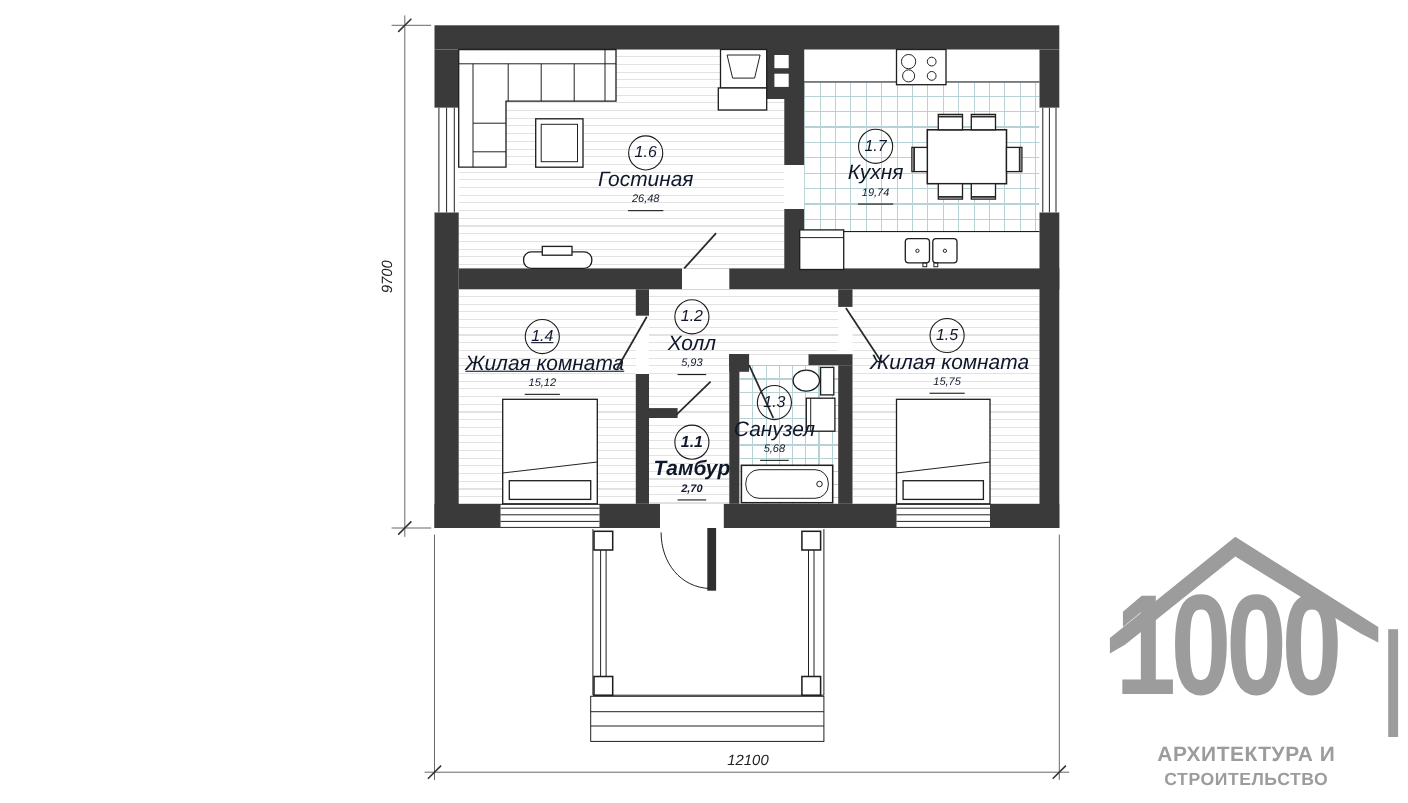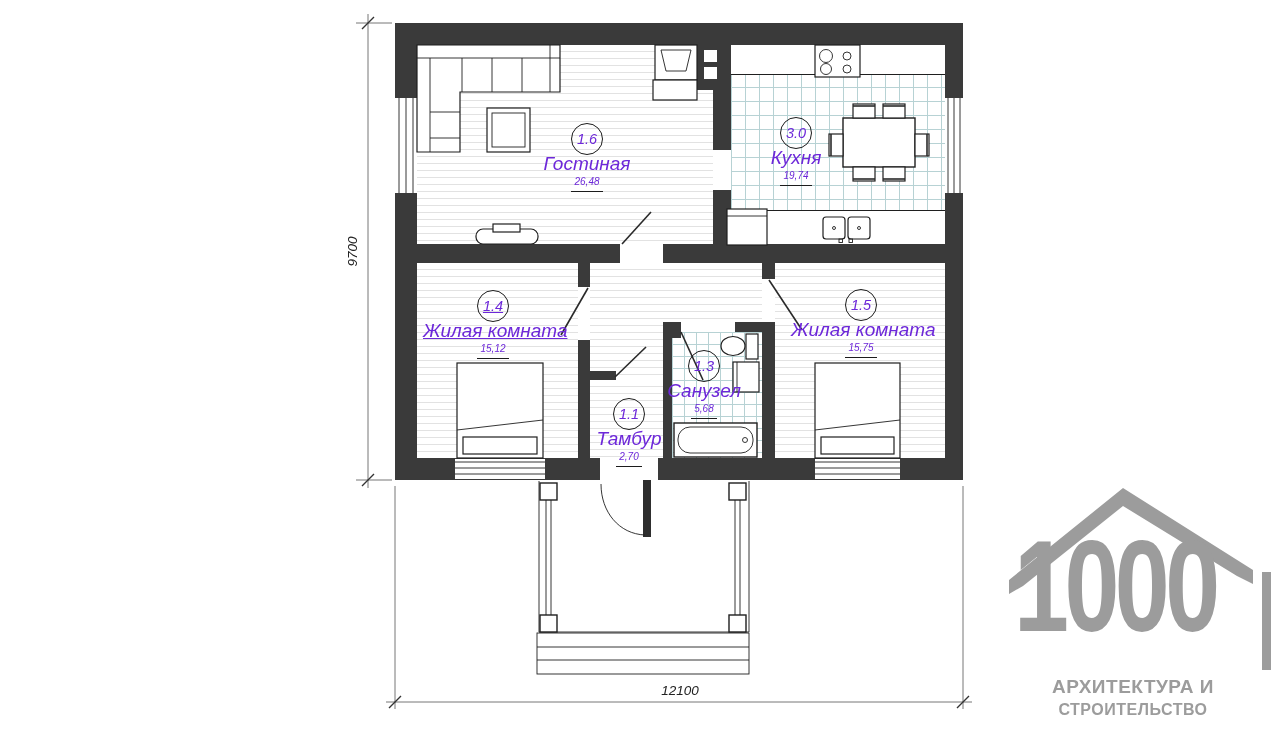--- a/index.html
+++ b/index.html
@@ -20,21 +20,21 @@
   .ct-t{border-top:1.2px solid #1f1f1f;}
   svg.overlay{position:absolute;left:0;top:0;z-index:30;pointer-events:none;}
   .sw{fill:#ffffff;stroke:var(--line,#1f1f1f);stroke-width:1.2;}
   .swb{fill:#ffffff;stroke:var(--line,#1f1f1f);stroke-width:1.4;}
   .thin{stroke:var(--line,#1f1f1f);stroke-width:0.9;fill:none;}
   .leaf{stroke:#2a2a2a;stroke-width:1.6;fill:none;}
   .dkfill{fill:#2e2e2e;stroke:none;}
   .wfill{fill:#ffffff;stroke:none;}
   .dim-ln{stroke:#666;stroke-width:0.9;fill:none;}
   .tick{stroke:#333;stroke-width:1.4;fill:none;}
-  .room-label{position:absolute;width:140px;text-align:center;color:#6d28d9;font-style:italic;z-index:40;}
+  .room-label{position:absolute;width:140px;text-align:center;color:#0f172a;font-style:italic;z-index:40;}
   .room-label .circ{width:30px;height:30px;border:1.3px solid #1c1c1c;border-radius:50%;
      margin:0 auto 1px auto;font-size:14.5px;line-height:30px;}
   .room-label .nm{font-size:19px;line-height:15px;white-space:nowrap;}
   .room-label .ar{display:inline-block;font-size:10px;line-height:16px;
      border-bottom:1.2px solid #1c1c1c;padding:0 3px 1px 3px;}
   .dim-label{position:absolute;font-style:italic;font-size:13.5px;color:#222;text-align:center;z-index:40;}
   .logo-wrap{position:absolute;z-index:8;color:var(--logo,#9c9c9c);}
   .logo-line{position:absolute;font-weight:bold;text-align:center;color:var(--logo,#9c9c9c);}
   .logo-bar{position:absolute;background:var(--logo,#9c9c9c);}
 </style>
@@ -212,35 +212,40 @@
       <path class="tick" d="M389,708 L401,696 M957,708 L969,696"></path>
     </g>
   </svg>
 
   <div class="room-label" style="left:517px;top:123px;">
     <div class="circ">1.6</div>
     <div class="nm">Гостиная</div>
     <div><span class="ar">26,48</span></div>
   </div>
   <div class="room-label" style="left:726px;top:117px;">
-    <div class="circ">3.0</div>
+    <div class="circ">1.7</div>
     <div class="nm">Кухня</div>
     <div><span class="ar">19,74</span></div>
   </div>
   <div class="room-label" style="left:423px;top:290px;text-decoration:underline;">
     <div class="circ">1.4</div>
     <div class="nm">Жилая комната</div>
     <div><span class="ar">15,12</span></div>
   </div>
+  <div class="room-label" style="left:559px;top:272px;">
+    <div class="circ">1.2</div>
+    <div class="nm">Холл</div>
+    <div><span class="ar">5,93</span></div>
+  </div>
   <div class="room-label" style="left:634px;top:350px;">
     <div class="circ">1.3</div>
     <div class="nm">Санузел</div>
     <div><span class="ar">5,68</span></div>
   </div>
-  <div class="room-label" style="left:559px;top:398px;">
+  <div class="room-label" style="left:559px;top:386px;font-weight:bold;">
     <div class="circ">1.1</div>
     <div class="nm">Тамбур</div>
     <div><span class="ar">2,70</span></div>
   </div>
   <div class="room-label" style="left:791px;top:289px;">
     <div class="circ">1.5</div>
     <div class="nm">Жилая комната</div>
     <div><span class="ar">15,75</span></div>
   </div>
 

